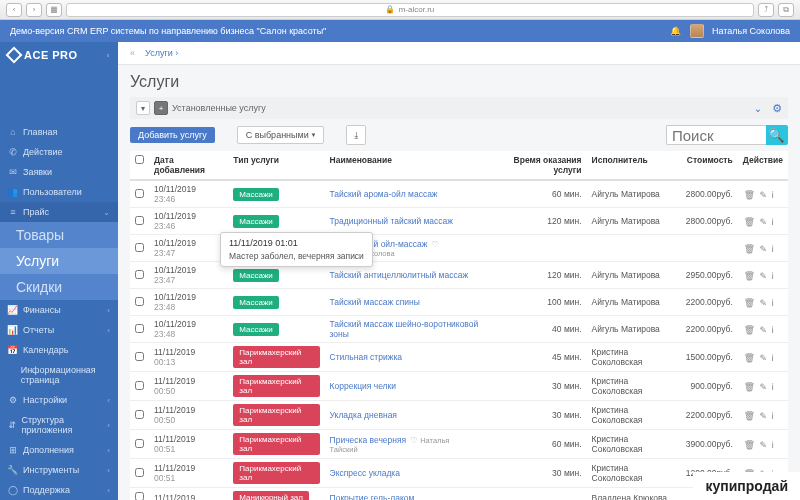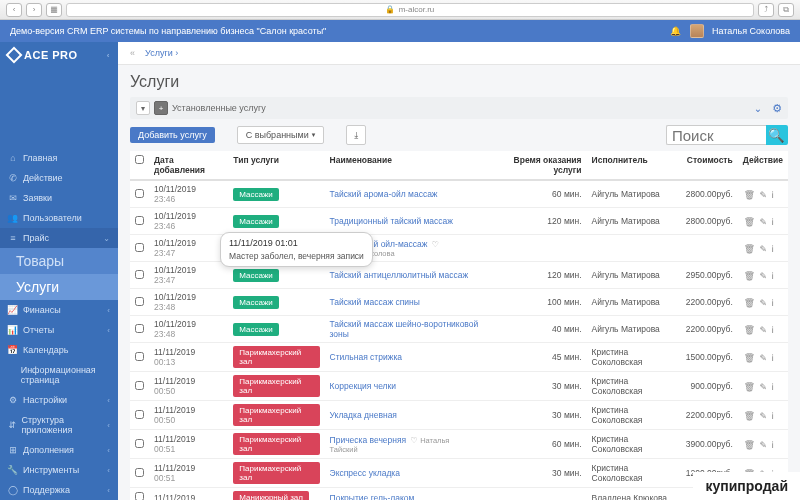--- a/index.html
+++ b/index.html
@@ -51,21 +51,21 @@
 .cb { width:12px; }
 .cb input { width:9px; height:9px; }
 .badge { display:inline-block; padding: 2px 6px; border-radius: 2px; color:#fff; font-size:8px; }
 .badge-green { background:#1fae7f; }
 .badge-red { background:#d9445a; }
 .link { color:#4a79c7; cursor:pointer; }
 .actions { white-space:nowrap; color:#888; }
 .actions span { margin: 0 1px; cursor:pointer; font-size:9px;}
 .heart { color:#aaa; font-size:8px; margin-left:2px;}
 .sublabel { font-size:7.5px; color:#999; display:block;}
-.tooltip { position:absolute; background:#fff; border:1px solid #ccc; border-radius:9px; box-shadow:0 2px 6px rgba(0,0,0,.15); padding:5px 8px; font-size:9px; color:#333; z-index:10;}
+.tooltip { position:absolute; background:#fff; border:1px solid #ccc; border-radius:3px; box-shadow:0 2px 6px rgba(0,0,0,.15); padding:5px 8px; font-size:9px; color:#333; z-index:10;}
 .tooltip .tt-date { font-weight:normal; margin-bottom:3px;}
 .tooltip .tt-body { font-size:8.5px; color:#555;}
 .watermark { position:fixed; right:0; bottom:0; background:#fff; padding:6px 12px; font-size:14px; font-weight:bold; color:#222;}
 </style>
 </head>
 <body>
 
 <div class="browser-bar">
   <div class="bb-btn">‹</div>
   <div class="bb-btn">›</div>
@@ -110,20 +110,21 @@
           <span>Пользователи</span>
         </div>
         <div class="side-item open">
           <span class="side-icon">≡</span>
           <span>Прайс</span>
           <span class="chev">⌄</span>
         </div>
         <div class="side-sub">
           <div class="side-item">Товары</div>
           <div class="side-item current">Услуги</div>
+          <div class="side-item">Скидки</div>
         </div>
         <div class="side-item">
           <span class="side-icon">📈</span>
           <span>Финансы</span>
           <span class="chev">‹</span>
         </div>
         <div class="side-item">
           <span class="side-icon">📊</span>
           <span>Отчеты</span>
           <span class="chev">‹</span>

